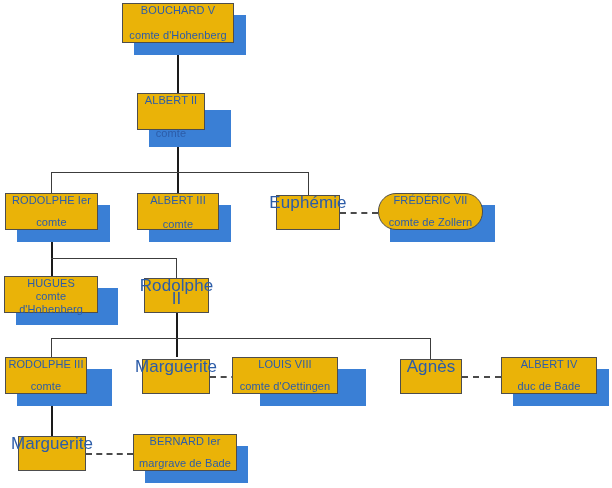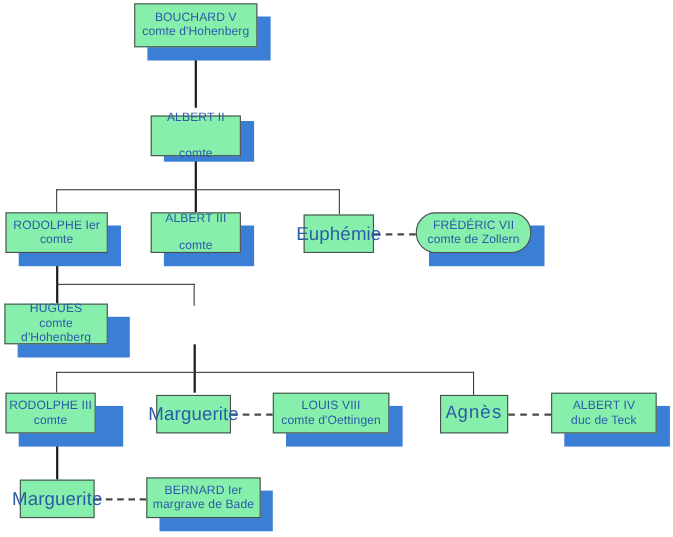--- a/index.html
+++ b/index.html
@@ -26,28 +26,28 @@
 
   
   .shadow{
     position:absolute;
     background:#3a7fd5;
   }
 
   
   .node{
     position:absolute;
-    background:#86efac;
+    background:#eab308;
     border:1.5px solid #4d4d4d;
     box-sizing:border-box;
     color:#2c5ca8;
     display:flex;
     flex-direction:column;
     align-items:center;
-    justify-content:center;
+    justify-content:space-between;
     text-align:center;
     line-height:13px;
     letter-spacing:0.1px;
   }
   .node .l1{font-size:11px;}
   .node .l2{font-size:11px;}
   .node.single .l1{font-size:17px;}
 </style>
 </head>
 <body>
@@ -86,21 +86,21 @@
   <div class="shadow" style="left:17px;top:369px;width:95px;height:37px;"></div>
   <div class="shadow" style="left:260px;top:369px;width:106px;height:37px;"></div>
   <div class="shadow" style="left:513px;top:369px;width:96px;height:37px;"></div>
   <div class="shadow" style="left:145px;top:446px;width:103px;height:37px;"></div>
 
   <div class="node" style="left:122px;top:3px;width:112px;height:40px;">
     <span class="l1">BOUCHARD V</span>
     <span class="l2">comte d'Hohenberg</span>
   </div>
 
-  <div class="node" style="left:137px;top:105px;width:82px;height:37px;gap:20px;">
+  <div class="node" style="left:137px;top:93px;width:68px;height:37px;gap:20px;">
     <span class="l1">ALBERT II</span>
     <span class="l2">comte</span>
   </div>
 
   <div class="node" style="left:5px;top:193px;width:93px;height:37px;">
     <span class="l1">RODOLPHE Ier</span>
     <span class="l2">comte</span>
   </div>
 
   <div class="node" style="left:137px;top:193px;width:82px;height:37px;gap:11px;">
@@ -115,42 +115,45 @@
   <div class="node" style="left:378px;top:193px;width:105px;height:37px;border-radius:18px;">
     <span class="l1">FRÉDÉRIC VII</span>
     <span class="l2">comte de Zollern</span>
   </div>
 
   <div class="node" style="left:4px;top:276px;width:94px;height:37px;">
     <span class="l1">HUGUES</span>
     <span class="l2">comte d'Hohenberg</span>
   </div>
 
+  <div class="node single" style="left:144px;top:278px;width:65px;height:35px;">
+    <span class="l1">Rodolphe II</span>
+  </div>
 
   <div class="node" style="left:5px;top:357px;width:82px;height:37px;">
     <span class="l1">RODOLPHE III</span>
     <span class="l2">comte</span>
   </div>
 
   <div class="node single" style="left:142px;top:359px;width:68px;height:35px;">
     <span class="l1">Marguerite</span>
   </div>
 
-  <div class="node" style="left:248px;top:357px;width:106px;height:37px;">
+  <div class="node" style="left:232px;top:357px;width:106px;height:37px;">
     <span class="l1">LOUIS VIII</span>
     <span class="l2">comte d'Oettingen</span>
   </div>
 
-  <div class="node single" style="left:400px;top:359px;width:62px;height:35px;font-family:Liberation Mono, monospace;">
+  <div class="node single" style="left:400px;top:359px;width:62px;height:35px;">
     <span class="l1">Agnès</span>
   </div>
 
   <div class="node" style="left:501px;top:357px;width:96px;height:37px;">
     <span class="l1">ALBERT IV</span>
-    <span class="l2">duc de Teck</span>
+    <span class="l2">duc de Bade</span>
   </div>
 
   <div class="node single" style="left:18px;top:436px;width:68px;height:35px;">
     <span class="l1">Marguerite</span>
   </div>
 
   <div class="node" style="left:133px;top:434px;width:104px;height:37px;">
     <span class="l1">BERNARD Ier</span>
     <span class="l2">margrave de Bade</span>
   </div>

